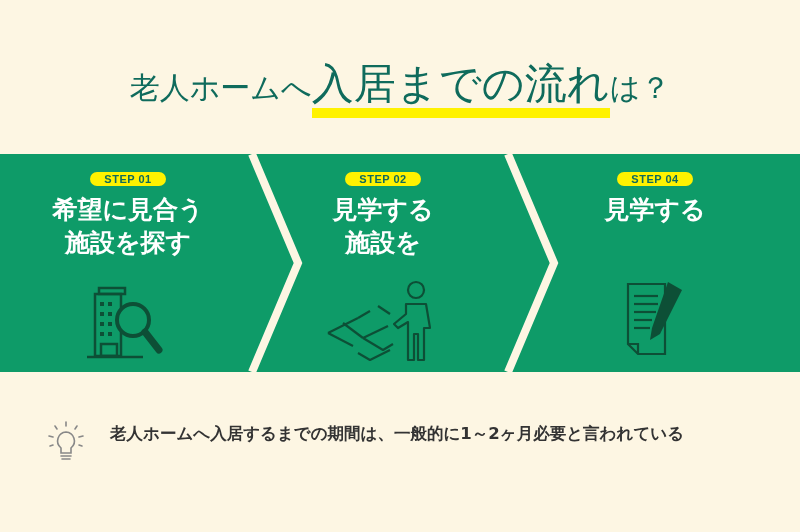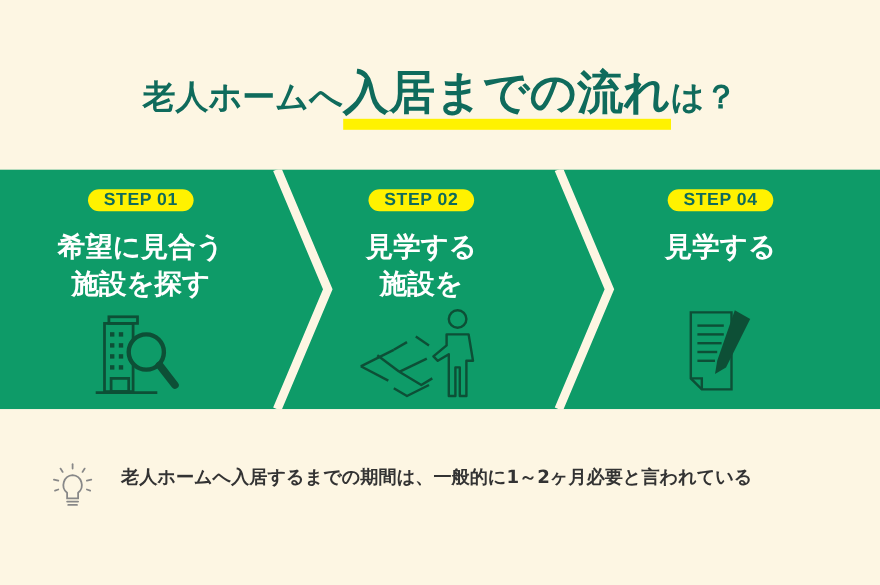--- a/index.html
+++ b/index.html
@@ -1,25 +1,25 @@
 <!DOCTYPE html>
 <html><head>
 <meta charset="utf-8">
 <style>
   html,body{margin:0;padding:0;}
   body{width:800px;height:532px;background:#fdf6e3;position:relative;overflow:hidden;font-family:"DejaVu Sans","Liberation Sans",sans-serif;}
-  .title{position:absolute;top:56px;left:0;width:800px;text-align:center;color:#0f6b5c;font-weight:bold;white-space:nowrap;}
+  .title{position:absolute;top:56px;left:0;width:800px;text-align:center;color:#0f6b5c;font-weight:normal;white-space:nowrap;}
   .title .small{font-size:30px;}
   .title .big{font-size:42px;position:relative;display:inline-block;}
   .title .big .hl{position:absolute;left:0;right:0;bottom:-6px;height:10px;background:#fff200;z-index:-1;}
   .title-wrap{position:absolute;top:50px;left:0;width:800px;height:70px;z-index:1;}
   .band{position:absolute;top:154px;left:0;width:800px;height:218px;}
   .step{position:absolute;top:154px;height:218px;text-align:center;z-index:2;}
-  .pill{display:inline-block;margin-top:18px;background:#fff200;color:#0f6b5c;font-weight:bold;font-size:16px;font-family:"Liberation Sans",sans-serif;padding:1px 14px;border-radius:12px;letter-spacing:0.5px;}
-  .step-title{color:#fff;font-weight:bold;font-size:25px;line-height:33px;margin-top:16px;}
+  .pill{display:inline-block;margin-top:18px;background:#fff200;color:#0f6b5c;font-weight:bold;font-size:11px;font-family:"Liberation Sans",sans-serif;padding:1px 14px;border-radius:12px;letter-spacing:0.5px;}
+  .step-title{color:#fff;font-weight:bold;font-size:25px;line-height:33px;margin-top:6px;}
   .icon{position:absolute;left:50%;transform:translateX(-50%);top:120px;}
   .note{position:absolute;left:46px;top:420px;}
   .note-text{position:absolute;left:110px;top:420px;color:#333;font-weight:bold;font-size:16.5px;line-height:28px;white-space:nowrap;}
 </style>
 </head>
 <body>
 
 <div class="title-wrap">
   <div class="title" style="top:6px;">
     <span class="small">老人ホームへ</span><span class="big"><span class="hl"></span><span>入居までの流れ</span></span><span class="small">は？</span>

